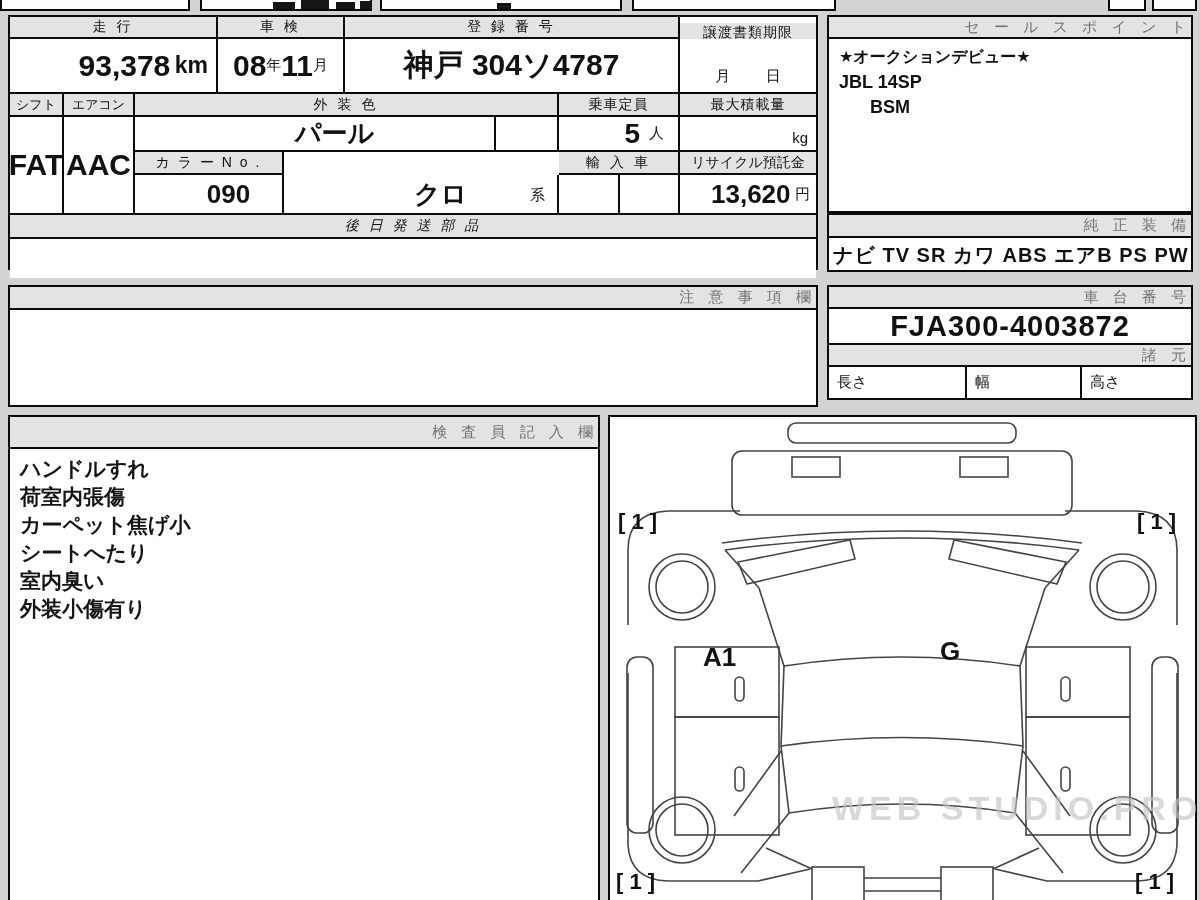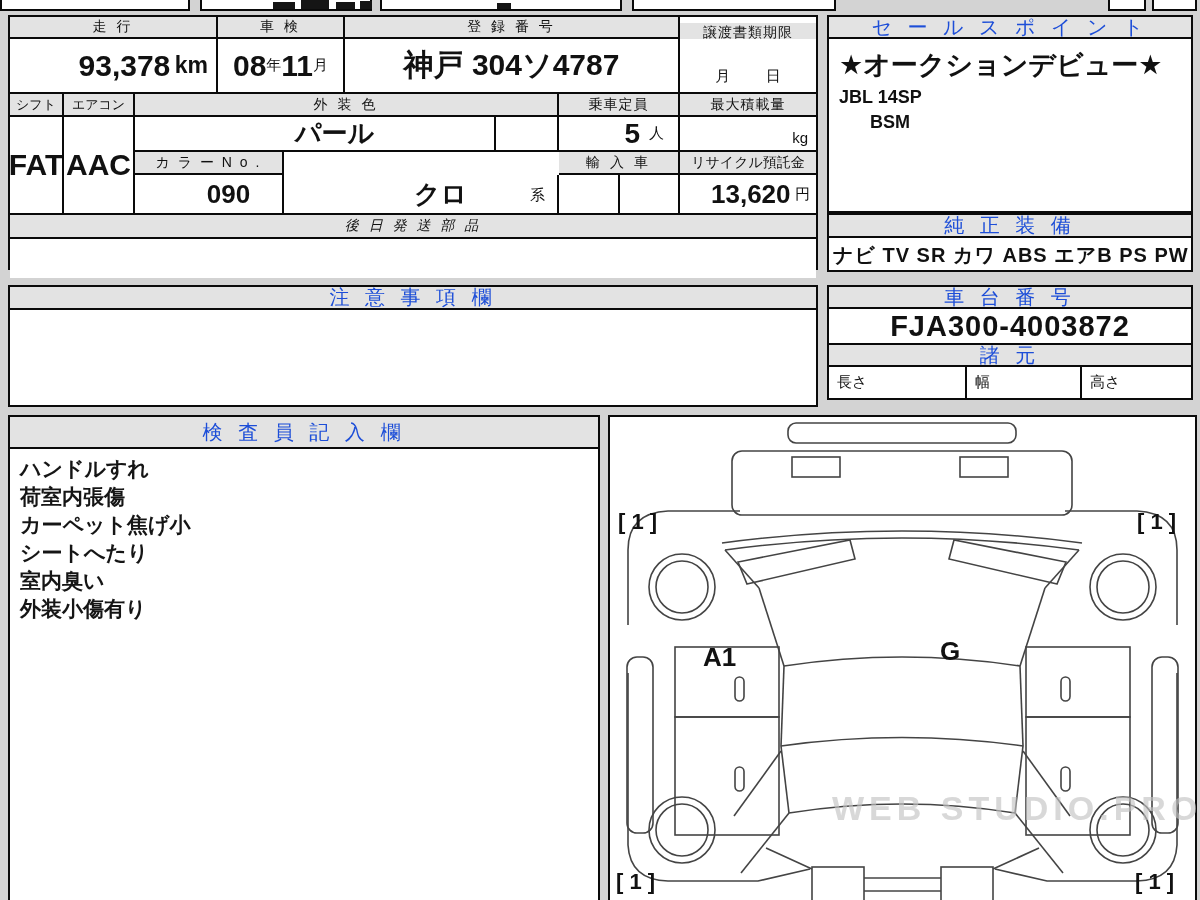--- a/index.html
+++ b/index.html
@@ -1,20 +1,20 @@
 <!DOCTYPE html>
 <html><head>
 <meta charset="utf-8">
 <style>
   html,body{margin:0;padding:0;}
   body{font-family:"Liberation Sans","DejaVu Sans",sans-serif;background:#b9b9b9;}
   #sheet{position:relative;width:1200px;height:900px;background:#d3d3d3;overflow:hidden;color:#111;}
   .box{position:absolute;background:#fff;border:2px solid #0a0a0a;box-sizing:border-box;}
-  .hdr{background:#e3e3e3;border-bottom:2px solid #0a0a0a;display:flex;align-items:center;justify-content:center;
-       font-size:20px;letter-spacing:5px;color:#1d4ed8;box-sizing:border-box;white-space:nowrap;overflow:hidden;}
+  .hdr{background:#e3e3e3;border-bottom:2px solid #0a0a0a;display:flex;align-items:center;justify-content:flex-end;
+       font-size:15px;letter-spacing:5px;color:#737373;box-sizing:border-box;white-space:nowrap;overflow:hidden;}
   .cell{position:absolute;box-sizing:border-box;border-right:2px solid #0a0a0a;border-bottom:2px solid #0a0a0a;
         display:flex;align-items:center;justify-content:center;white-space:nowrap;overflow:hidden;}
   .cell.gray{background:#e3e3e3;font-size:14px;letter-spacing:3px;}
   .cell.white{background:#fff;}
   .big{font-weight:bold;font-size:30px;}
   .med{font-weight:bold;font-size:26px;padding-left:40px;}
   .unit{font-size:15px;font-weight:normal;}
   .topfrag{position:absolute;background:#fff;border:2px solid #0a0a0a;border-top:none;box-sizing:border-box;}
   .frag{position:absolute;background:#151515;}
   .salesline{font-weight:bold;padding:2px 10px;}
@@ -132,21 +132,21 @@
         <span>後 日 発 送 部 品</span>
       </div>
     <div class="cell white" style="left:0;top:222px;width:806px;height:39px;border-right:none;border-bottom:none;"></div>
   </div>
 
   <div class="box" style="left:827px;top:15px;width:366px;height:198px;">
     <div class="hdr" style="height:22px;">
         <span>セ ー ル ス ポ イ ン ト</span>
       </div>
     <div style="padding-top:6px;">
-      <div class="salesline" style="font-size:27px;">★オークションデビュー★</div>
+      <div class="salesline" style="font-size:16px;">★オークションデビュー★</div>
       <div class="salesline" style="font-size:18px;">JBL 14SP</div>
       <div class="salesline" style="font-size:18px;padding-left:41px;">BSM</div>
     </div>
   </div>
 
   <div class="box" style="left:827px;top:213px;width:366px;height:59px;">
     <div class="hdr" style="height:23px;">
         <span>純 正 装 備</span>
       </div>
     <div style="font-weight:bold;font-size:20px;padding:4px 4px 0 4px;white-space:nowrap;letter-spacing:1px;">ナビ TV SR カワ ABS エアB PS PW</div>

